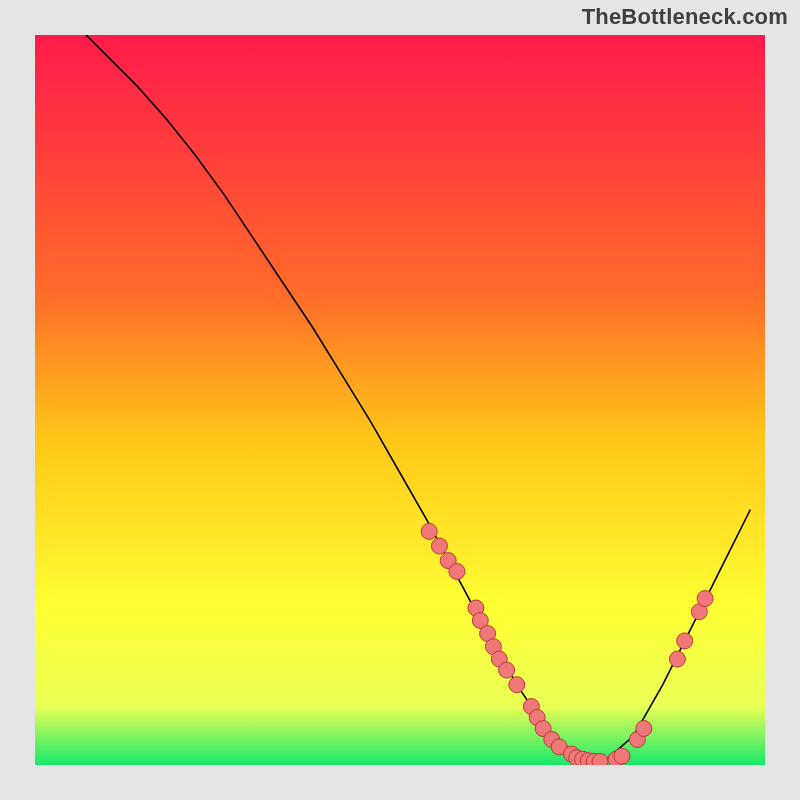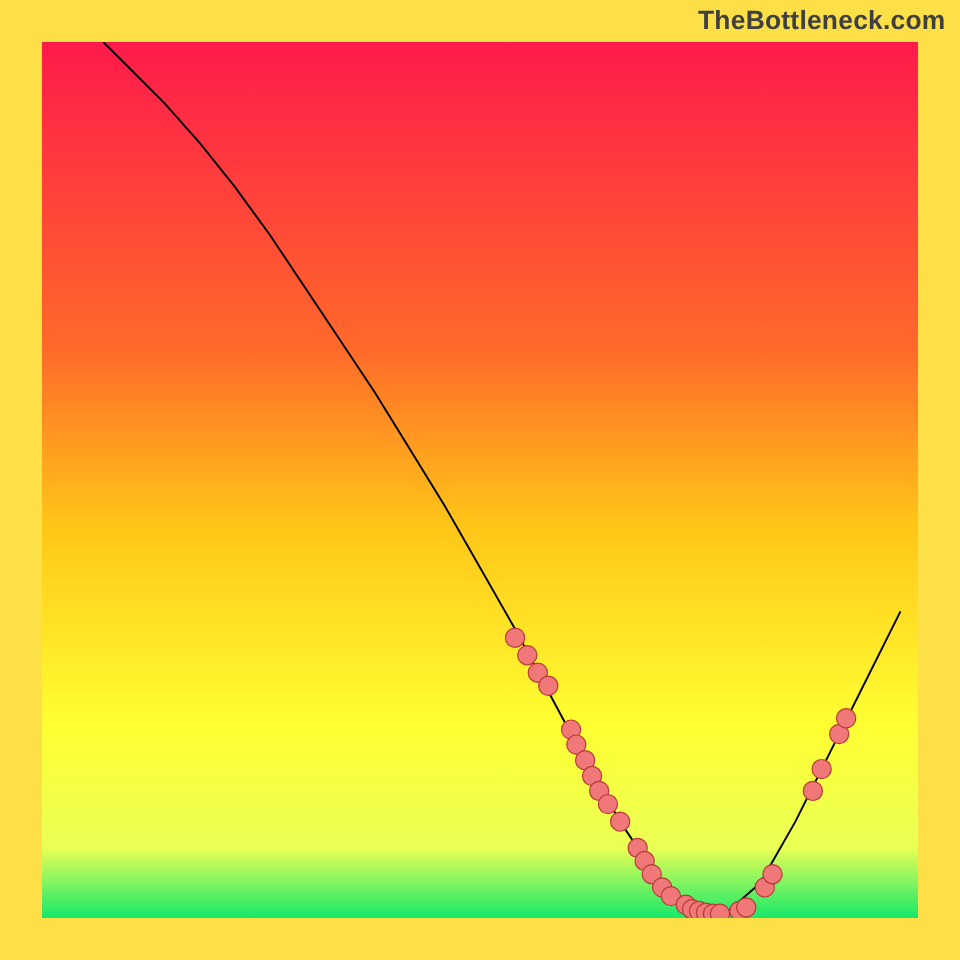--- a/index.html
+++ b/index.html
@@ -7,21 +7,21 @@
     padding: 0;
     width: 800px;
     height: 800px;
     background: #000;
     font-family: Arial, Helvetica, sans-serif;
   }
   .frame {
     position: relative;
     width: 800px;
     height: 800px;
-    background: #fde047;
+    background: #e5e5e5;
   }
   .watermark {
     position: absolute;
     top: 4px;
     right: 12px;
     color: #404040;
     font-size: 22px;
     font-weight: 600;
     letter-spacing: 0.2px;
     z-index: 20;

